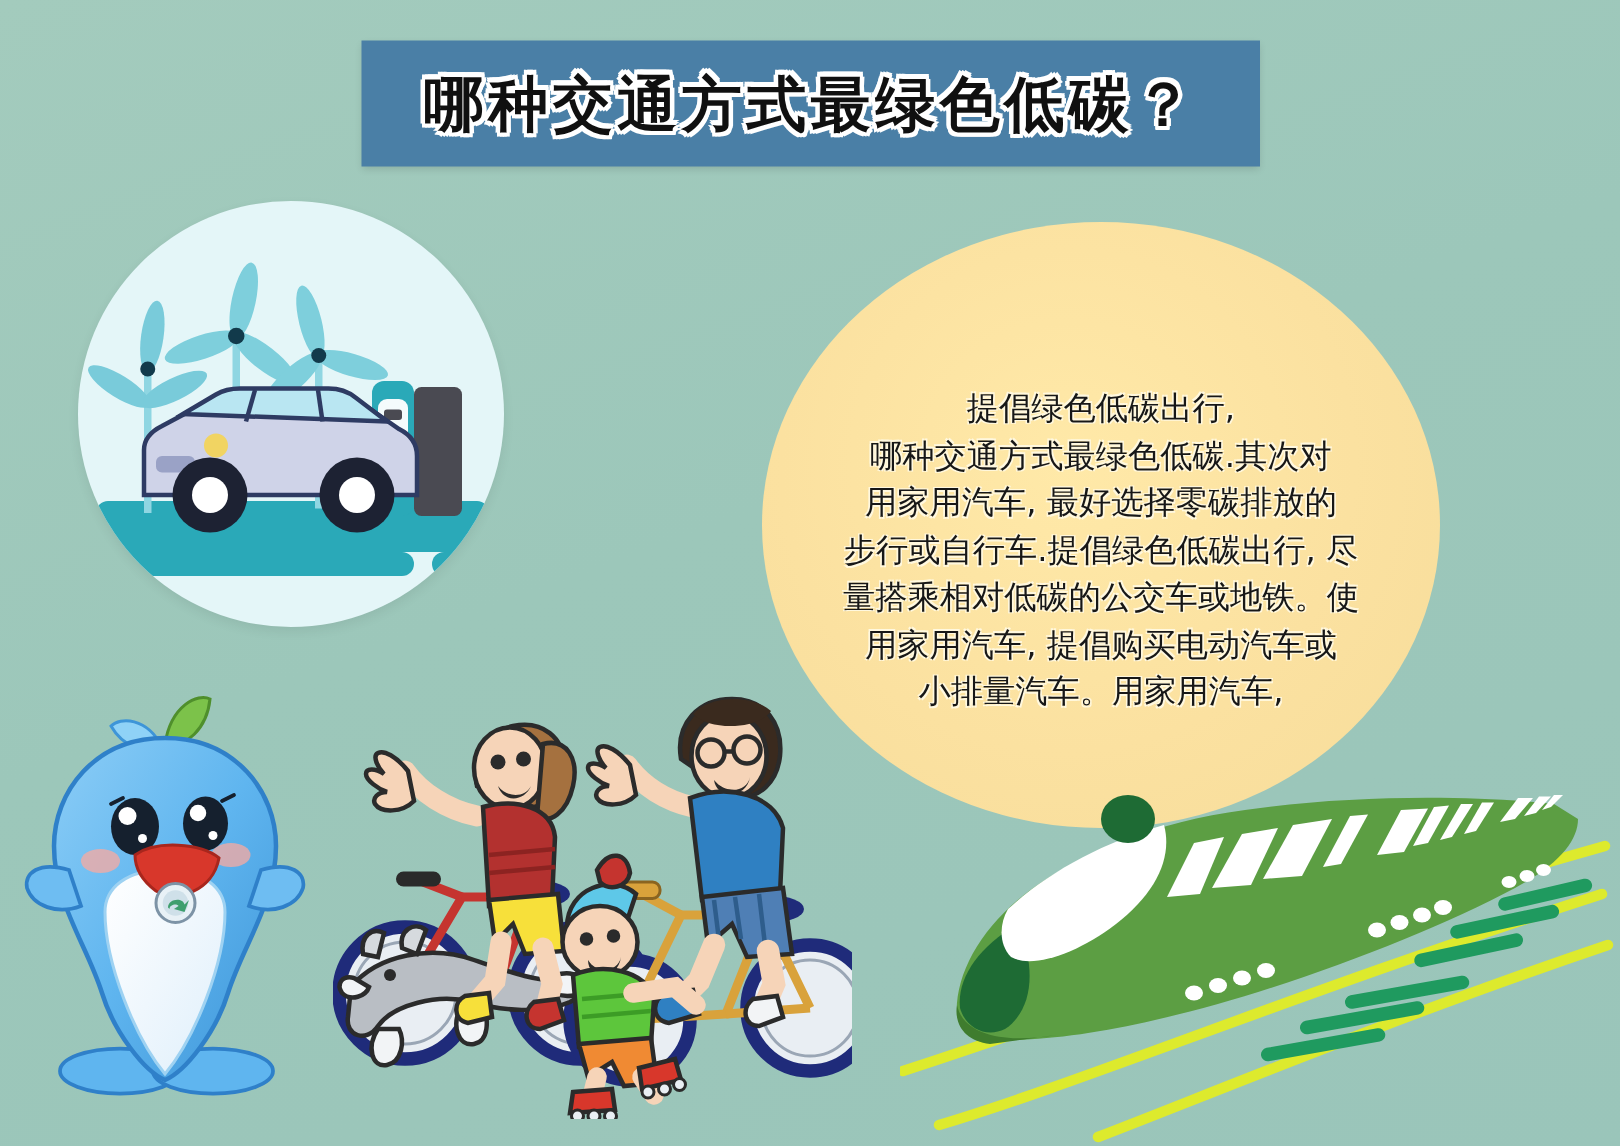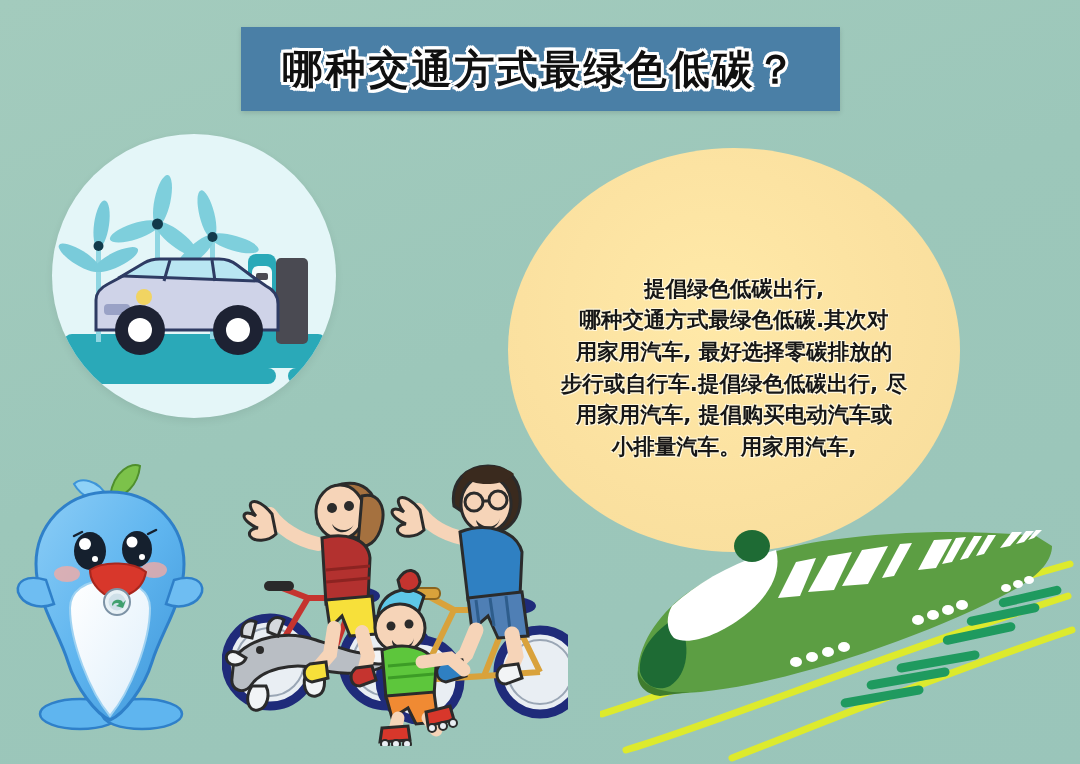--- a/index.html
+++ b/index.html
@@ -35,21 +35,21 @@
 
   
   #body-circle{
     position:absolute;left:508px;top:148px;width:452px;height:404px;
     border-radius:50%;
     background:radial-gradient(circle at 45% 40%, #ffe9a8 0%, #fbe1a0 55%, #f6dc9a 100%);
     display:flex;align-items:center;justify-content:center;
   }
   #body-text{
     font-family:"DejaVu Sans","Liberation Sans",sans-serif;
-    font-size:21.5px;font-weight:bold;color:#171717;
+    font-size:21.5px;font-weight:normal;color:#171717;
     line-height:1.47;text-align:center;width:400px;
     text-shadow:-1px -1px 0 #fff8df,1px -1px 0 #fff8df,-1px 1px 0 #fff8df,1px 1px 0 #fff8df;
     margin-top:35px;
   }
   #body-text .ln{display:block;white-space:nowrap;}
 
   
   #ev-circle{
     position:absolute;left:52px;top:134px;width:284px;height:284px;
     border-radius:50%;background:#e4f6f8;overflow:hidden;
@@ -142,20 +142,21 @@
       </g>
     </svg>
   </div>
 
   <div id="body-circle">
     <div id="body-text">
       <span class="ln">提倡绿色低碳出行,</span>
       <span class="ln">哪种交通方式最绿色低碳.其次对</span>
       <span class="ln">用家用汽车, 最好选择零碳排放的</span>
       <span class="ln">步行或自行车.提倡绿色低碳出行, 尽</span>
+      <span class="ln">量搭乘相对低碳的公交车或地铁。使</span>
       <span class="ln">用家用汽车, 提倡购买电动汽车或</span>
       <span class="ln">小排量汽车。用家用汽车,</span>
     </div>
   </div>
 
   <div id="mascot">
     <svg id="mascot-svg" viewBox="0 0 196 290" xmlns="http://www.w3.org/2000/svg">
       <defs>
         <linearGradient id="mbody" x1="0" y1="0" x2="1" y2="1">
           <stop offset="0" stop-color="#8ccdf6"></stop>

